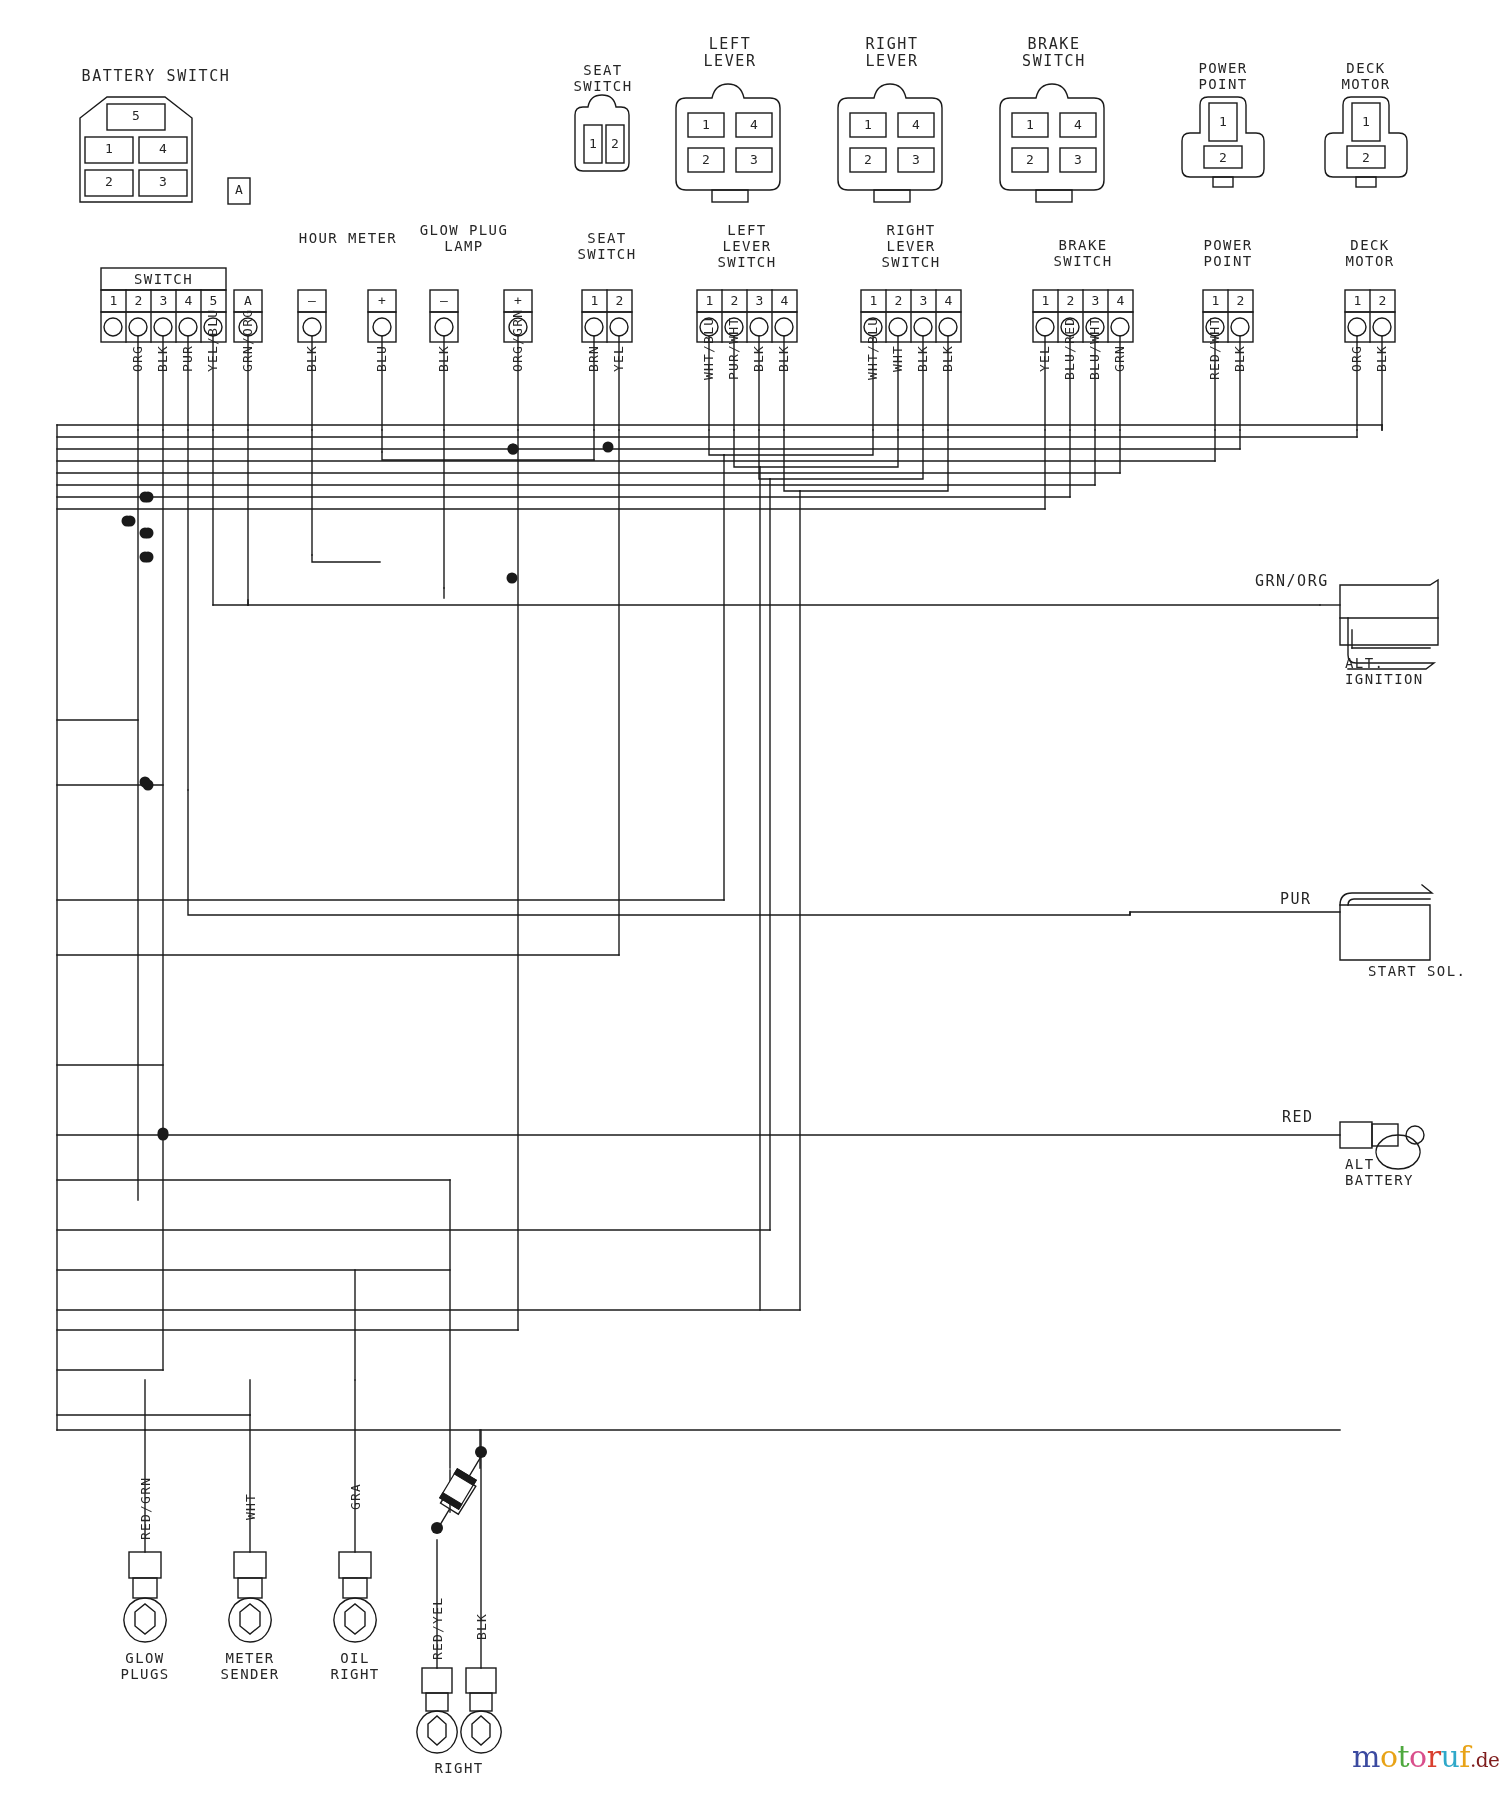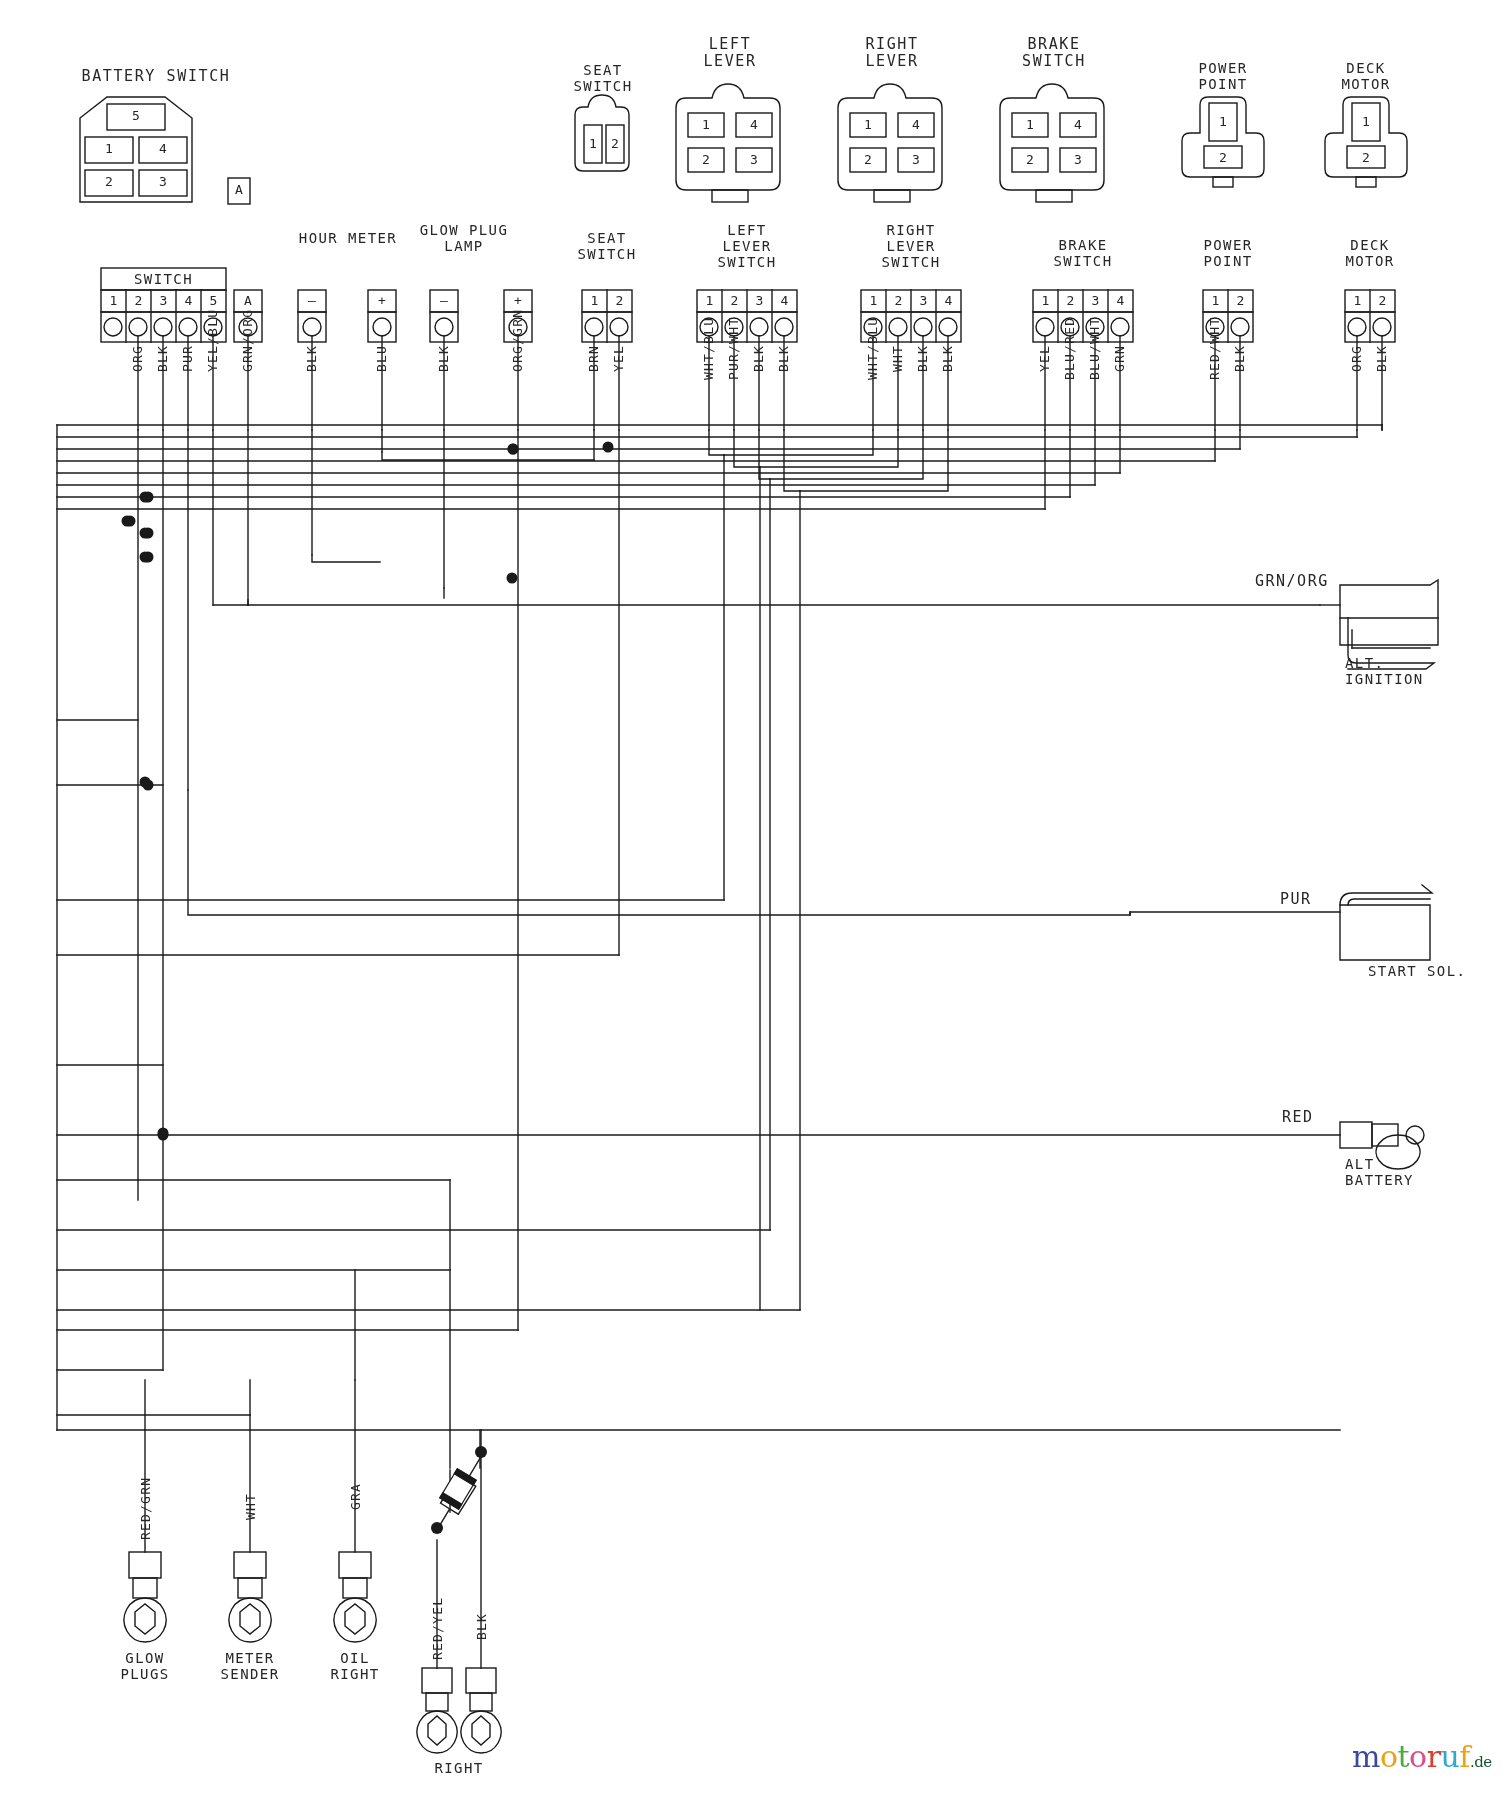--- a/index.html
+++ b/index.html
@@ -35,21 +35,21 @@
     position:absolute;
     font-family:"DejaVu Sans Mono","Liberation Mono",monospace;
     font-size:13px;color:#262626;text-align:center;
   }
   .watermark{
     position:absolute;left:1352px;top:1742px;
     font-family:"DejaVu Serif","Liberation Serif",serif;
     font-size:30px;font-weight:400;letter-spacing:-0.5px;
     white-space:nowrap;line-height:30px;
   }
-  .watermark .sfx{font-size:15px;color:#14532d;}
+  .watermark .sfx{font-size:20px;color:#7f1d1d;}
 </style>
 </head>
 <body>
 
 <div id="sheet">
 
 <svg id="diagram" viewBox="0 0 1512 1800" xmlns="http://www.w3.org/2000/svg">
   <g fill="none" stroke="#1a1a1a" stroke-width="1.4" stroke-linecap="square">
 
     <g>

